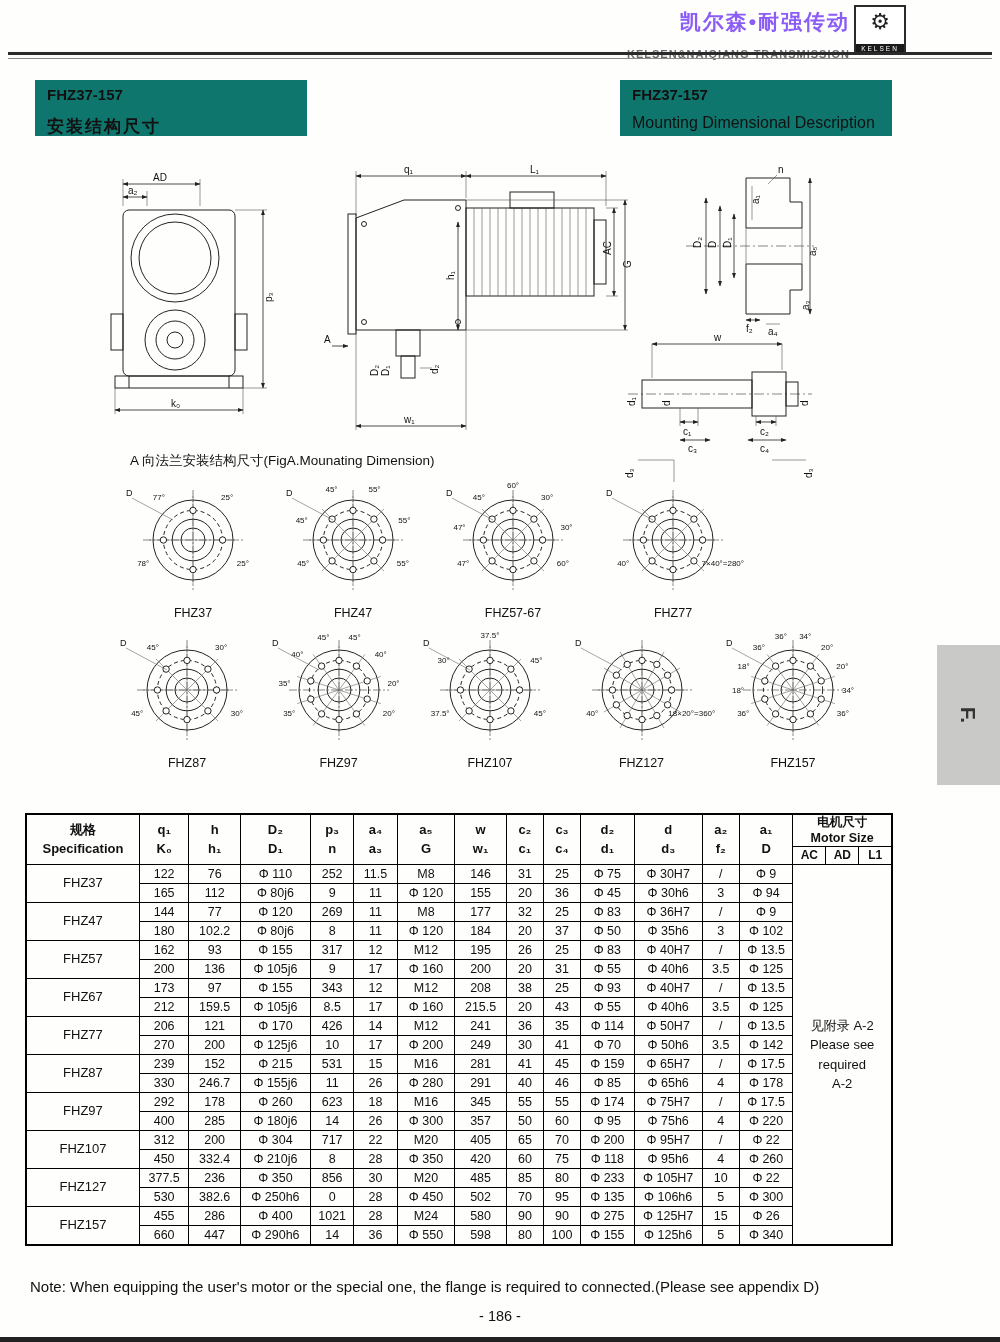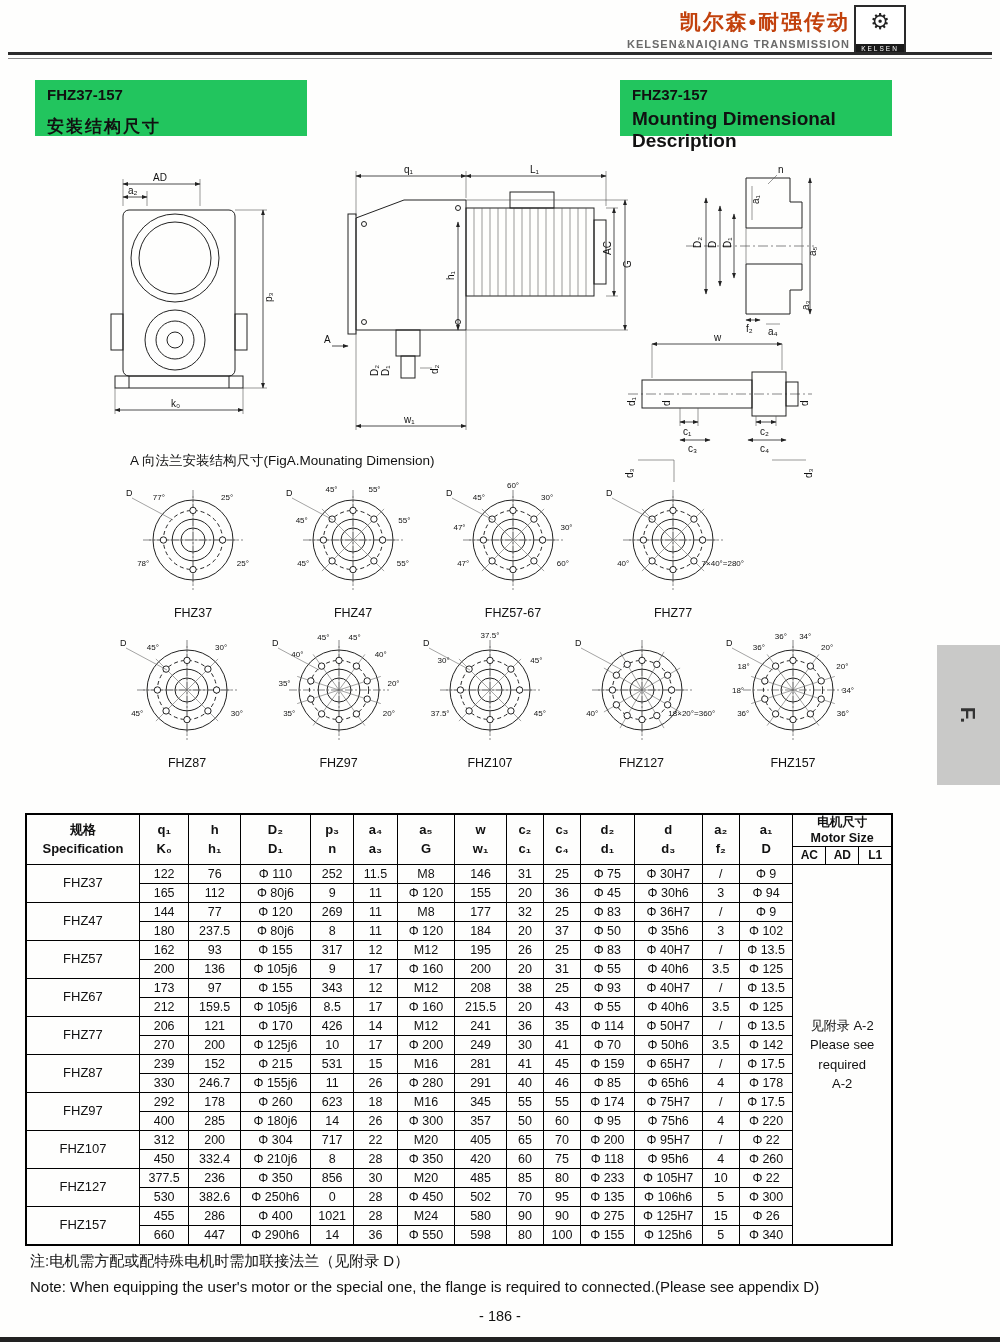--- a/index.html
+++ b/index.html
@@ -1,35 +1,35 @@
 <!DOCTYPE html>
 <html><head>
 <meta charset="utf-8">
 <style>
   html,body{margin:0;padding:0;}
   body{width:1000px;height:1342px;background:#fff;font-family:"Liberation Sans","DejaVu Sans",sans-serif;color:#111;}
   .page{position:relative;width:1000px;height:1342px;background:#fefefd;overflow:hidden;}
 
   
   .brand{position:absolute;top:8px;right:150px;text-align:right;}
-  .brand-cn{font-size:21px;font-weight:bold;letter-spacing:2px;color:#c2410c;}
-  .brand-en{font-size:11px;font-weight:bold;letter-spacing:1px;color:#6a6a6a;margin-top:2px;padding-left:34px;}
+  .brand-cn{font-size:21px;font-weight:bold;letter-spacing:2px;color:#8b5cf6;}
+  .brand-en{font-size:11px;font-weight:bold;letter-spacing:1px;color:#6a6a6a;margin-top:12px;padding-left:34px;}
   .logo{position:absolute;top:5px;right:94px;width:48px;height:46px;border:2px solid #2a2a2a;background:#fff;
         display:flex;flex-direction:column;align-items:center;justify-content:space-between;}
   .logo-icon{font-size:22px;line-height:30px;color:#222;}
   .logo-text{width:100%;background:#1a1a1a;color:#fff;font-size:6.5px;letter-spacing:2px;text-align:center;padding:1px 0;}
   .rule{position:absolute;top:52px;left:8px;right:8px;height:3px;border-top:3px solid #2b2b2b;border-bottom:1px solid #8a8a8a;}
 
   
-  .title-box{position:absolute;top:80px;width:272px;height:56px;background:#22c55e;padding:6px 12px;box-sizing:border-box;}
+  .title-box{position:absolute;top:80px;width:272px;height:56px;background:#0f766e;padding:6px 12px;box-sizing:border-box;}
   .title-box.left{left:35px;}
   .title-box.right{left:620px;}
   .title-model{font-size:15px;font-weight:bold;}
   .title-sub-cn{font-size:17px;font-weight:bold;margin-top:12px;letter-spacing:2px;}
-  .title-sub-en{font-size:19px;font-weight:bold;margin-top:5px;}
+  .title-sub-en{font-size:16px;font-weight:normal;margin-top:11px;}
 
   
   .dwg{position:absolute;}
   .dwg text{font-family:"Liberation Sans","DejaVu Sans",sans-serif;font-size:10px;fill:#111;}
   .ln{stroke:#222;stroke-width:1;fill:none;}
   .ext{stroke:#555;stroke-width:0.6;fill:none;}
   .cl{stroke:#555;stroke-width:0.7;fill:none;stroke-dasharray:10 3 2 3;}
   .dim{stroke:#222;stroke-width:0.8;fill:none;}
 
   .fig-caption{position:absolute;left:130px;top:452px;font-size:13.5px;color:#111;}
@@ -697,21 +697,21 @@
           <td>177</td>
           <td>32</td>
           <td>25</td>
           <td>Φ 83</td>
           <td>Φ 36H7</td>
           <td>/</td>
           <td>Φ 9</td>
         </tr>
         <tr>
           <td>180</td>
-          <td>237.5</td>
+          <td>102.2</td>
           <td>Φ 80j6</td>
           <td>8</td>
           <td>11</td>
           <td>Φ 120</td>
           <td>184</td>
           <td>20</td>
           <td>37</td>
           <td>Φ 50</td>
           <td>Φ 35h6</td>
           <td>3</td>
@@ -961,17 +961,16 @@
           <td>80</td>
           <td>100</td>
           <td>Φ 155</td>
           <td>Φ 125h6</td>
           <td>5</td>
           <td>Φ 340</td>
         </tr>
       </tbody>
     </table>
 
-  <div class="note-cn">注:电机需方配或配特殊电机时需加联接法兰（见附录 D）</div>
   <div class="note-en">Note: When equipping the user's motor or the special one, the flange is required to connected.(Please see appendix D)</div>
   <div class="page-number">- 186 -</div>
   <div class="bottom-bar"></div>
 </div>
 
 </body></html>

